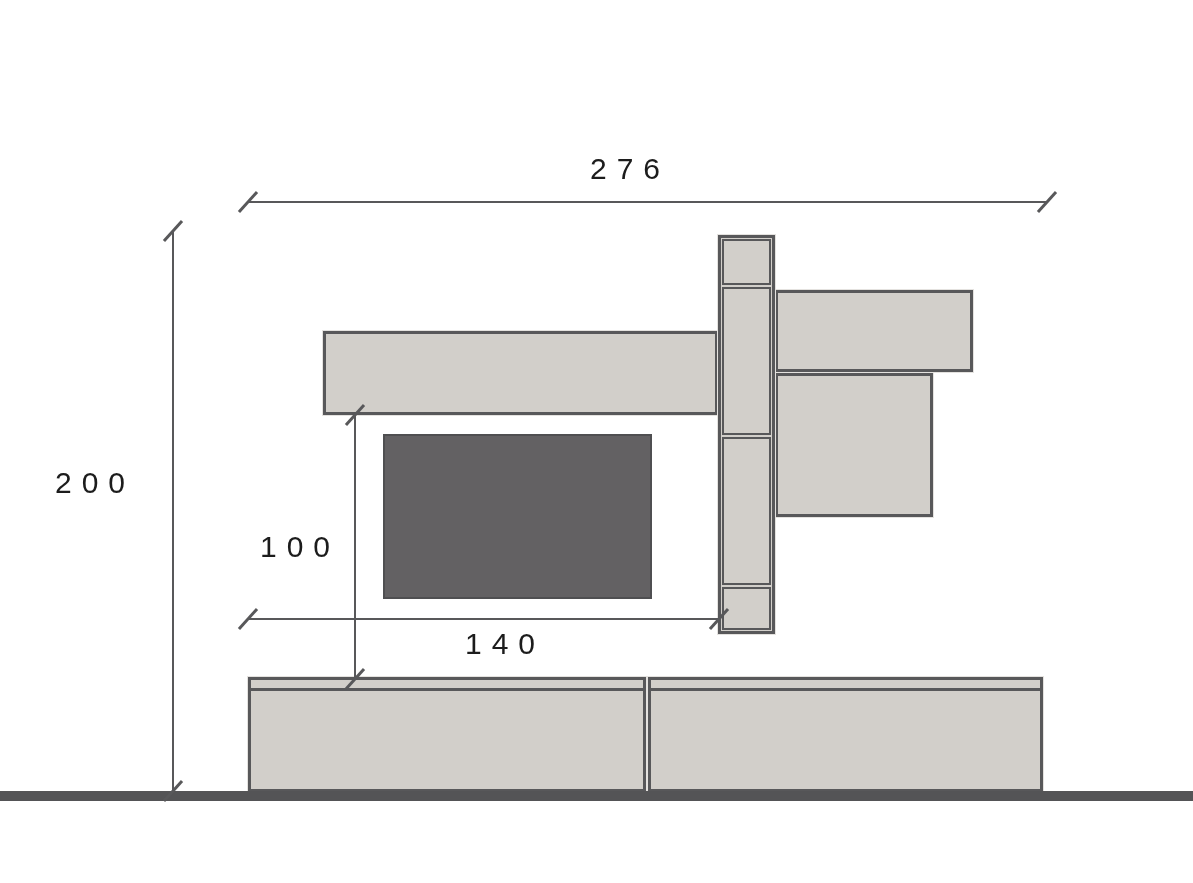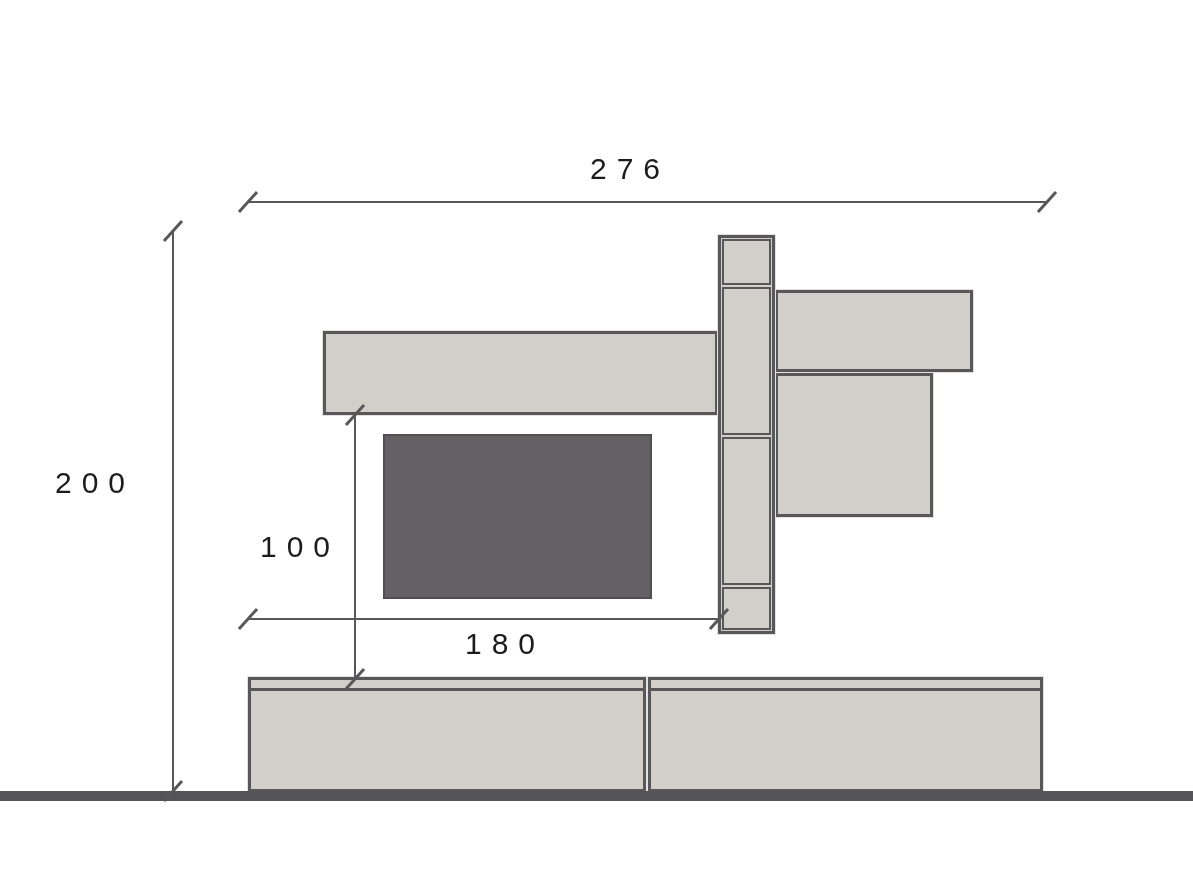--- a/index.html
+++ b/index.html
@@ -90,15 +90,15 @@
   <div class="dim-label" style="left:50px;top:466px;width:90px;">200</div>
 
   <div class="dim-line" style="left:354px;top:415px;width:2px;height:264px;"></div>
   <div class="tick" style="left:355px;top:415px;"></div>
   <div class="tick" style="left:355px;top:679px;"></div>
   <div class="dim-label" style="left:255px;top:530px;width:90px;">100</div>
 
   <div class="dim-line" style="left:248px;top:618px;width:471px;height:2px;"></div>
   <div class="tick" style="left:248px;top:619px;"></div>
   <div class="tick" style="left:719px;top:619px;"></div>
-  <div class="dim-label" style="left:430px;top:627px;width:150px;">180</div>
+  <div class="dim-label" style="left:430px;top:627px;width:150px;">140</div>
 
 </div>
 
 </body></html>

